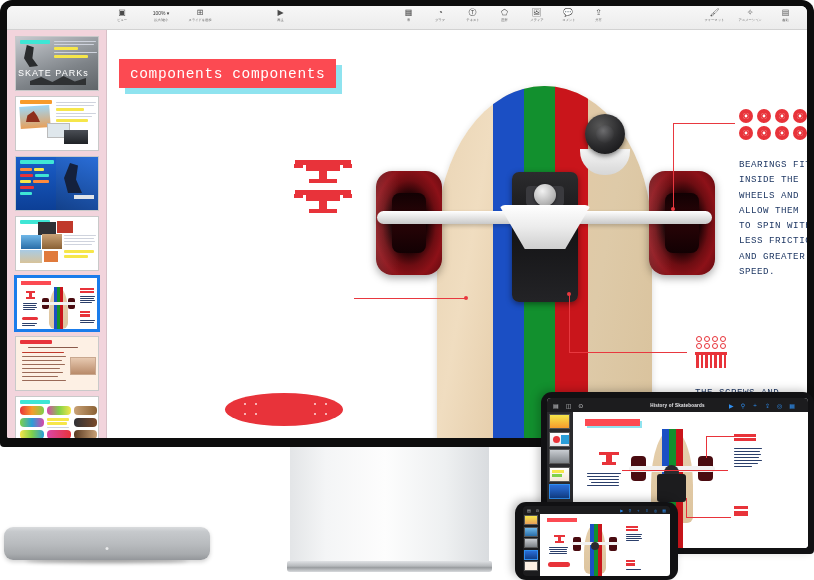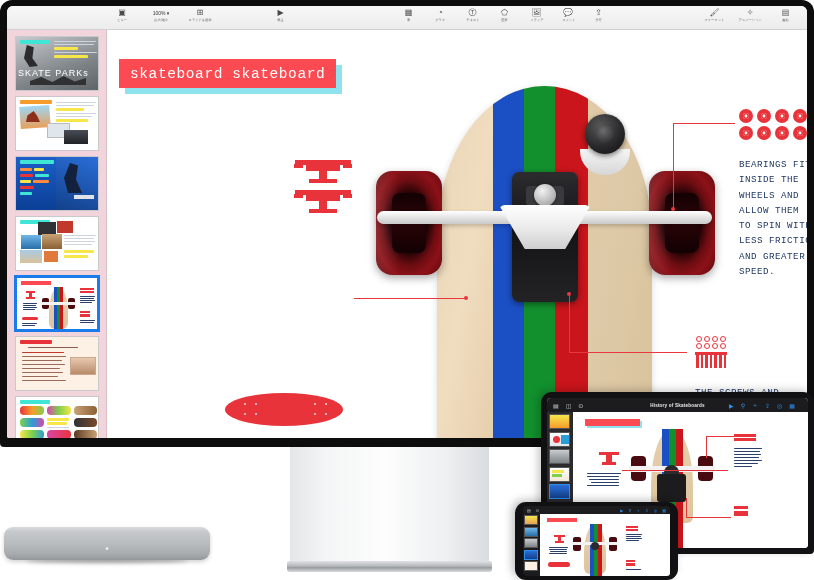--- a/index.html
+++ b/index.html
@@ -588,21 +588,21 @@
 
             </div>
           </div>
         </div>
 
       </div>
 
       <div id="canvas">
 
         <div id="title-banner">
-          <span>skateboard skateboard</span>
+          <span>components components</span>
         </div>
 
         <div id="board-wrap">
           <div id="deck-shape">
             <div class="stripe" id="stripe-b"></div>
             <div class="stripe" id="stripe-g"></div>
             <div class="stripe" id="stripe-r"></div>
           </div>
           <div id="baseplate"></div>
           <div id="kingpin-top"></div>

